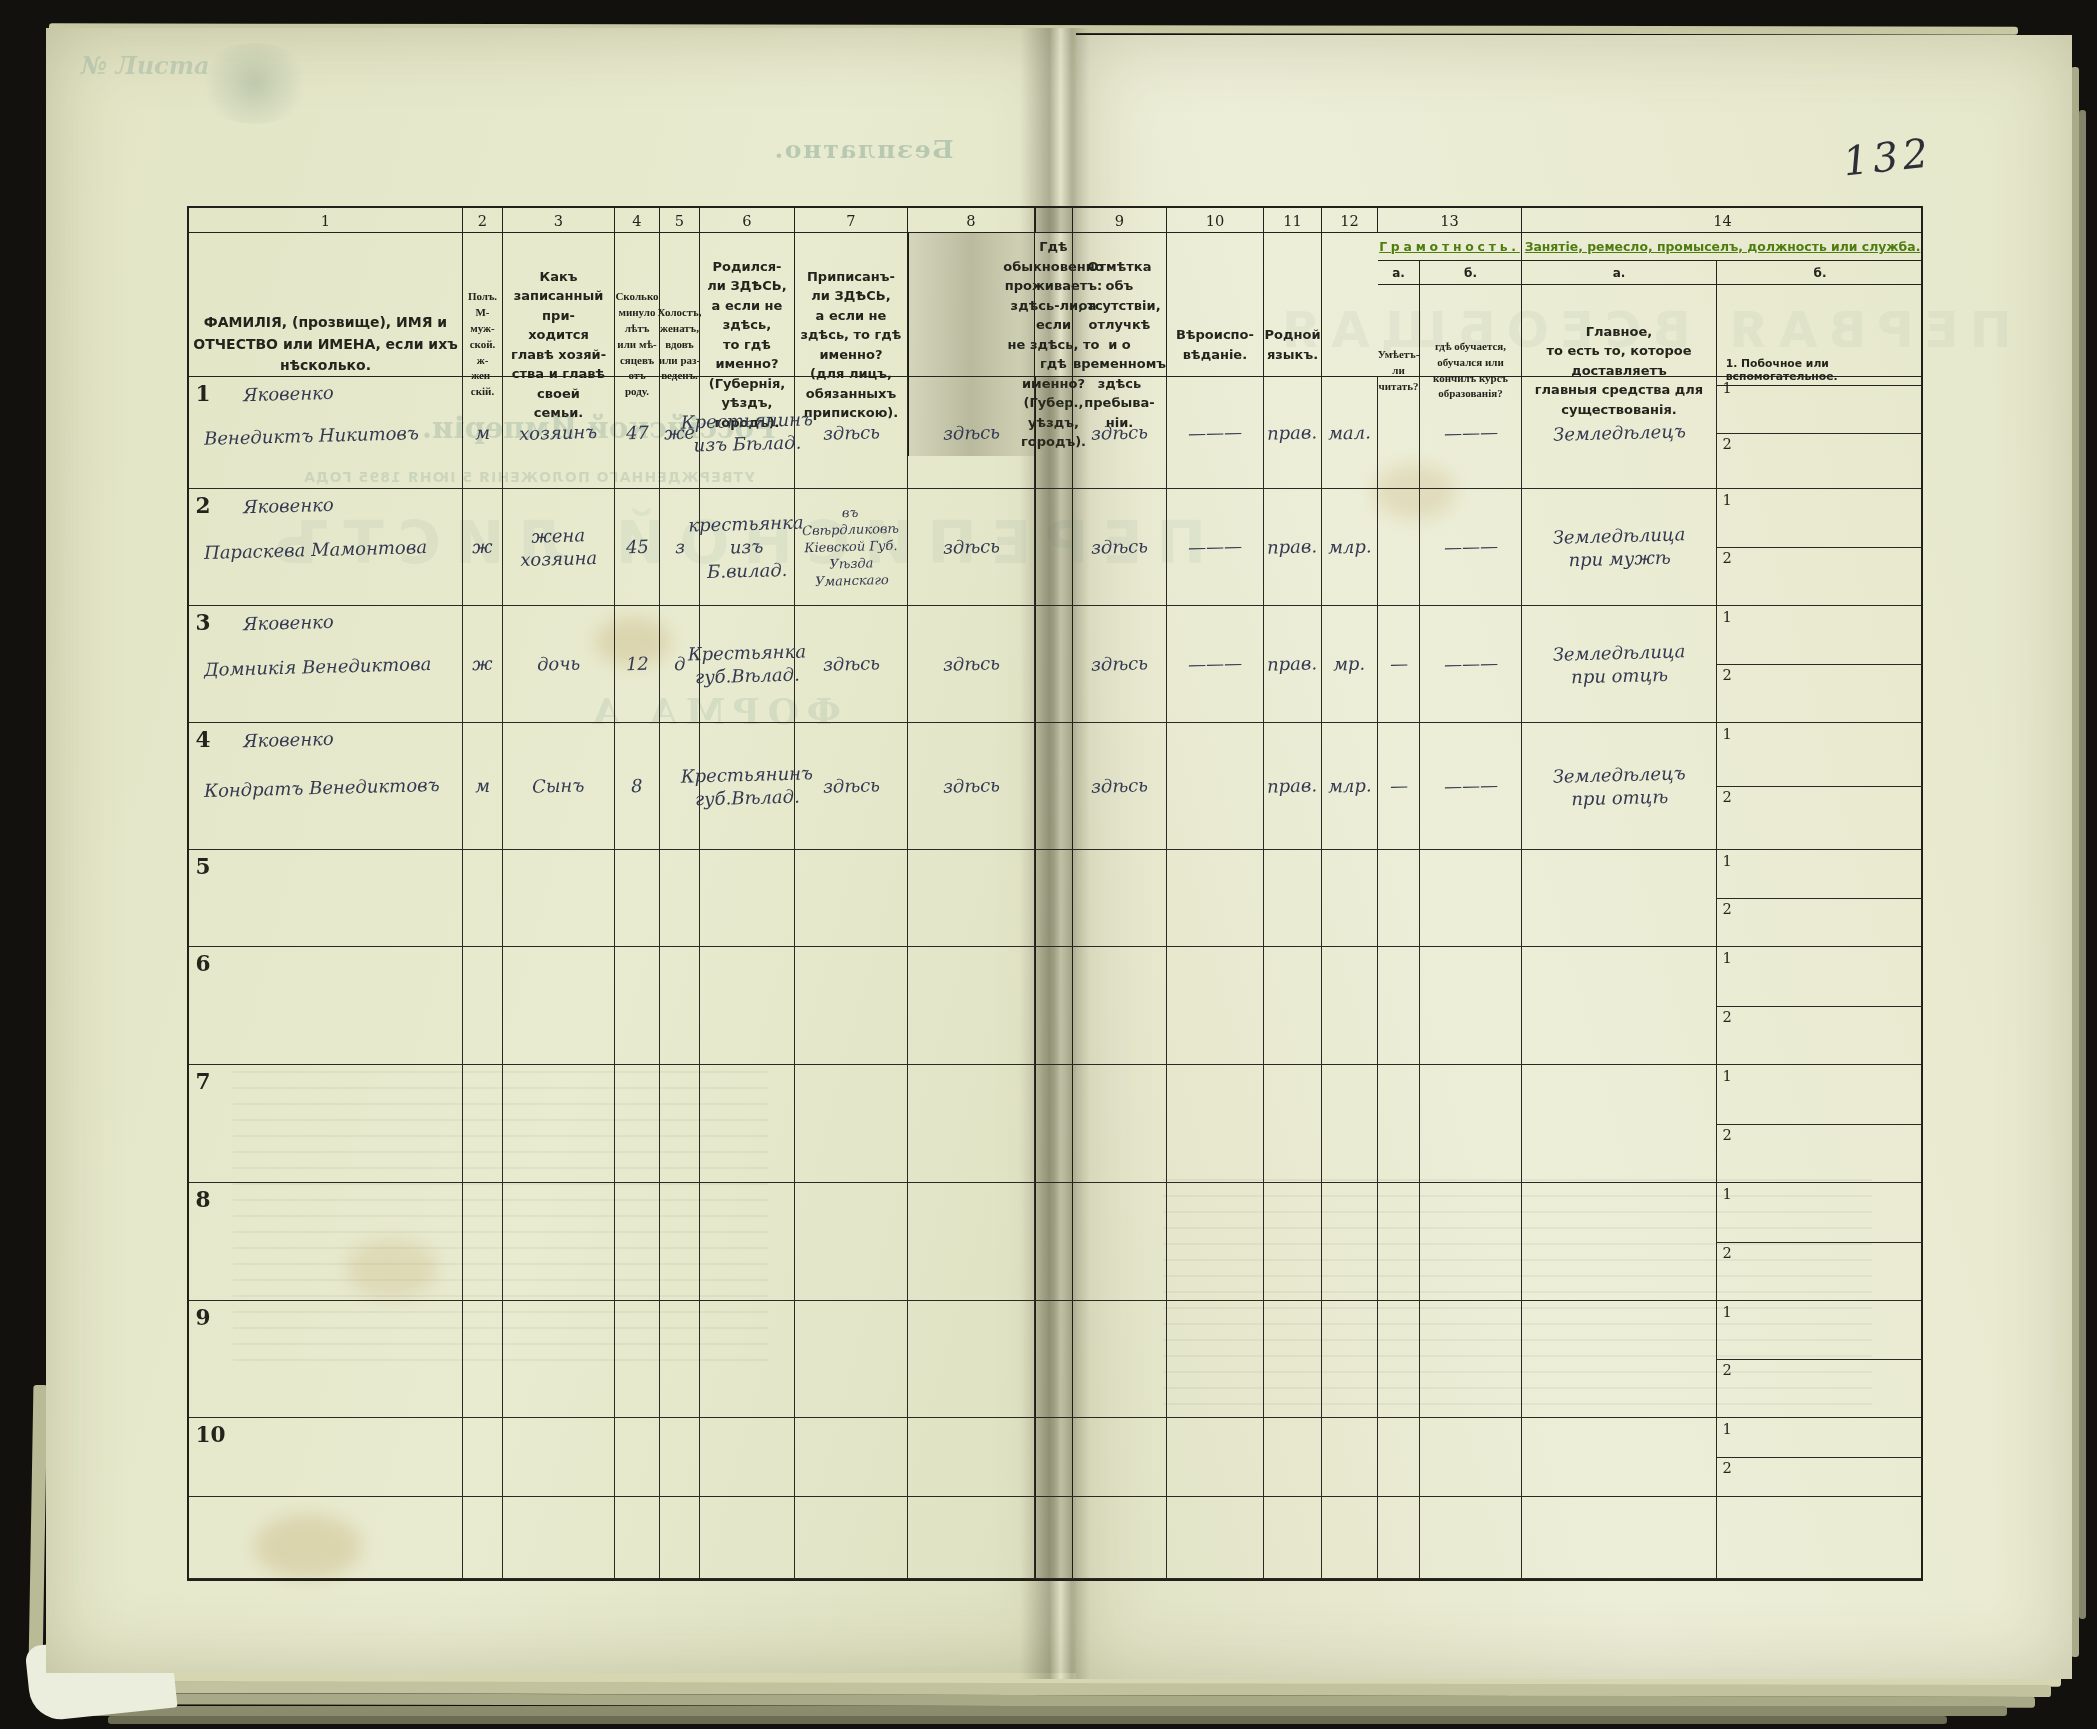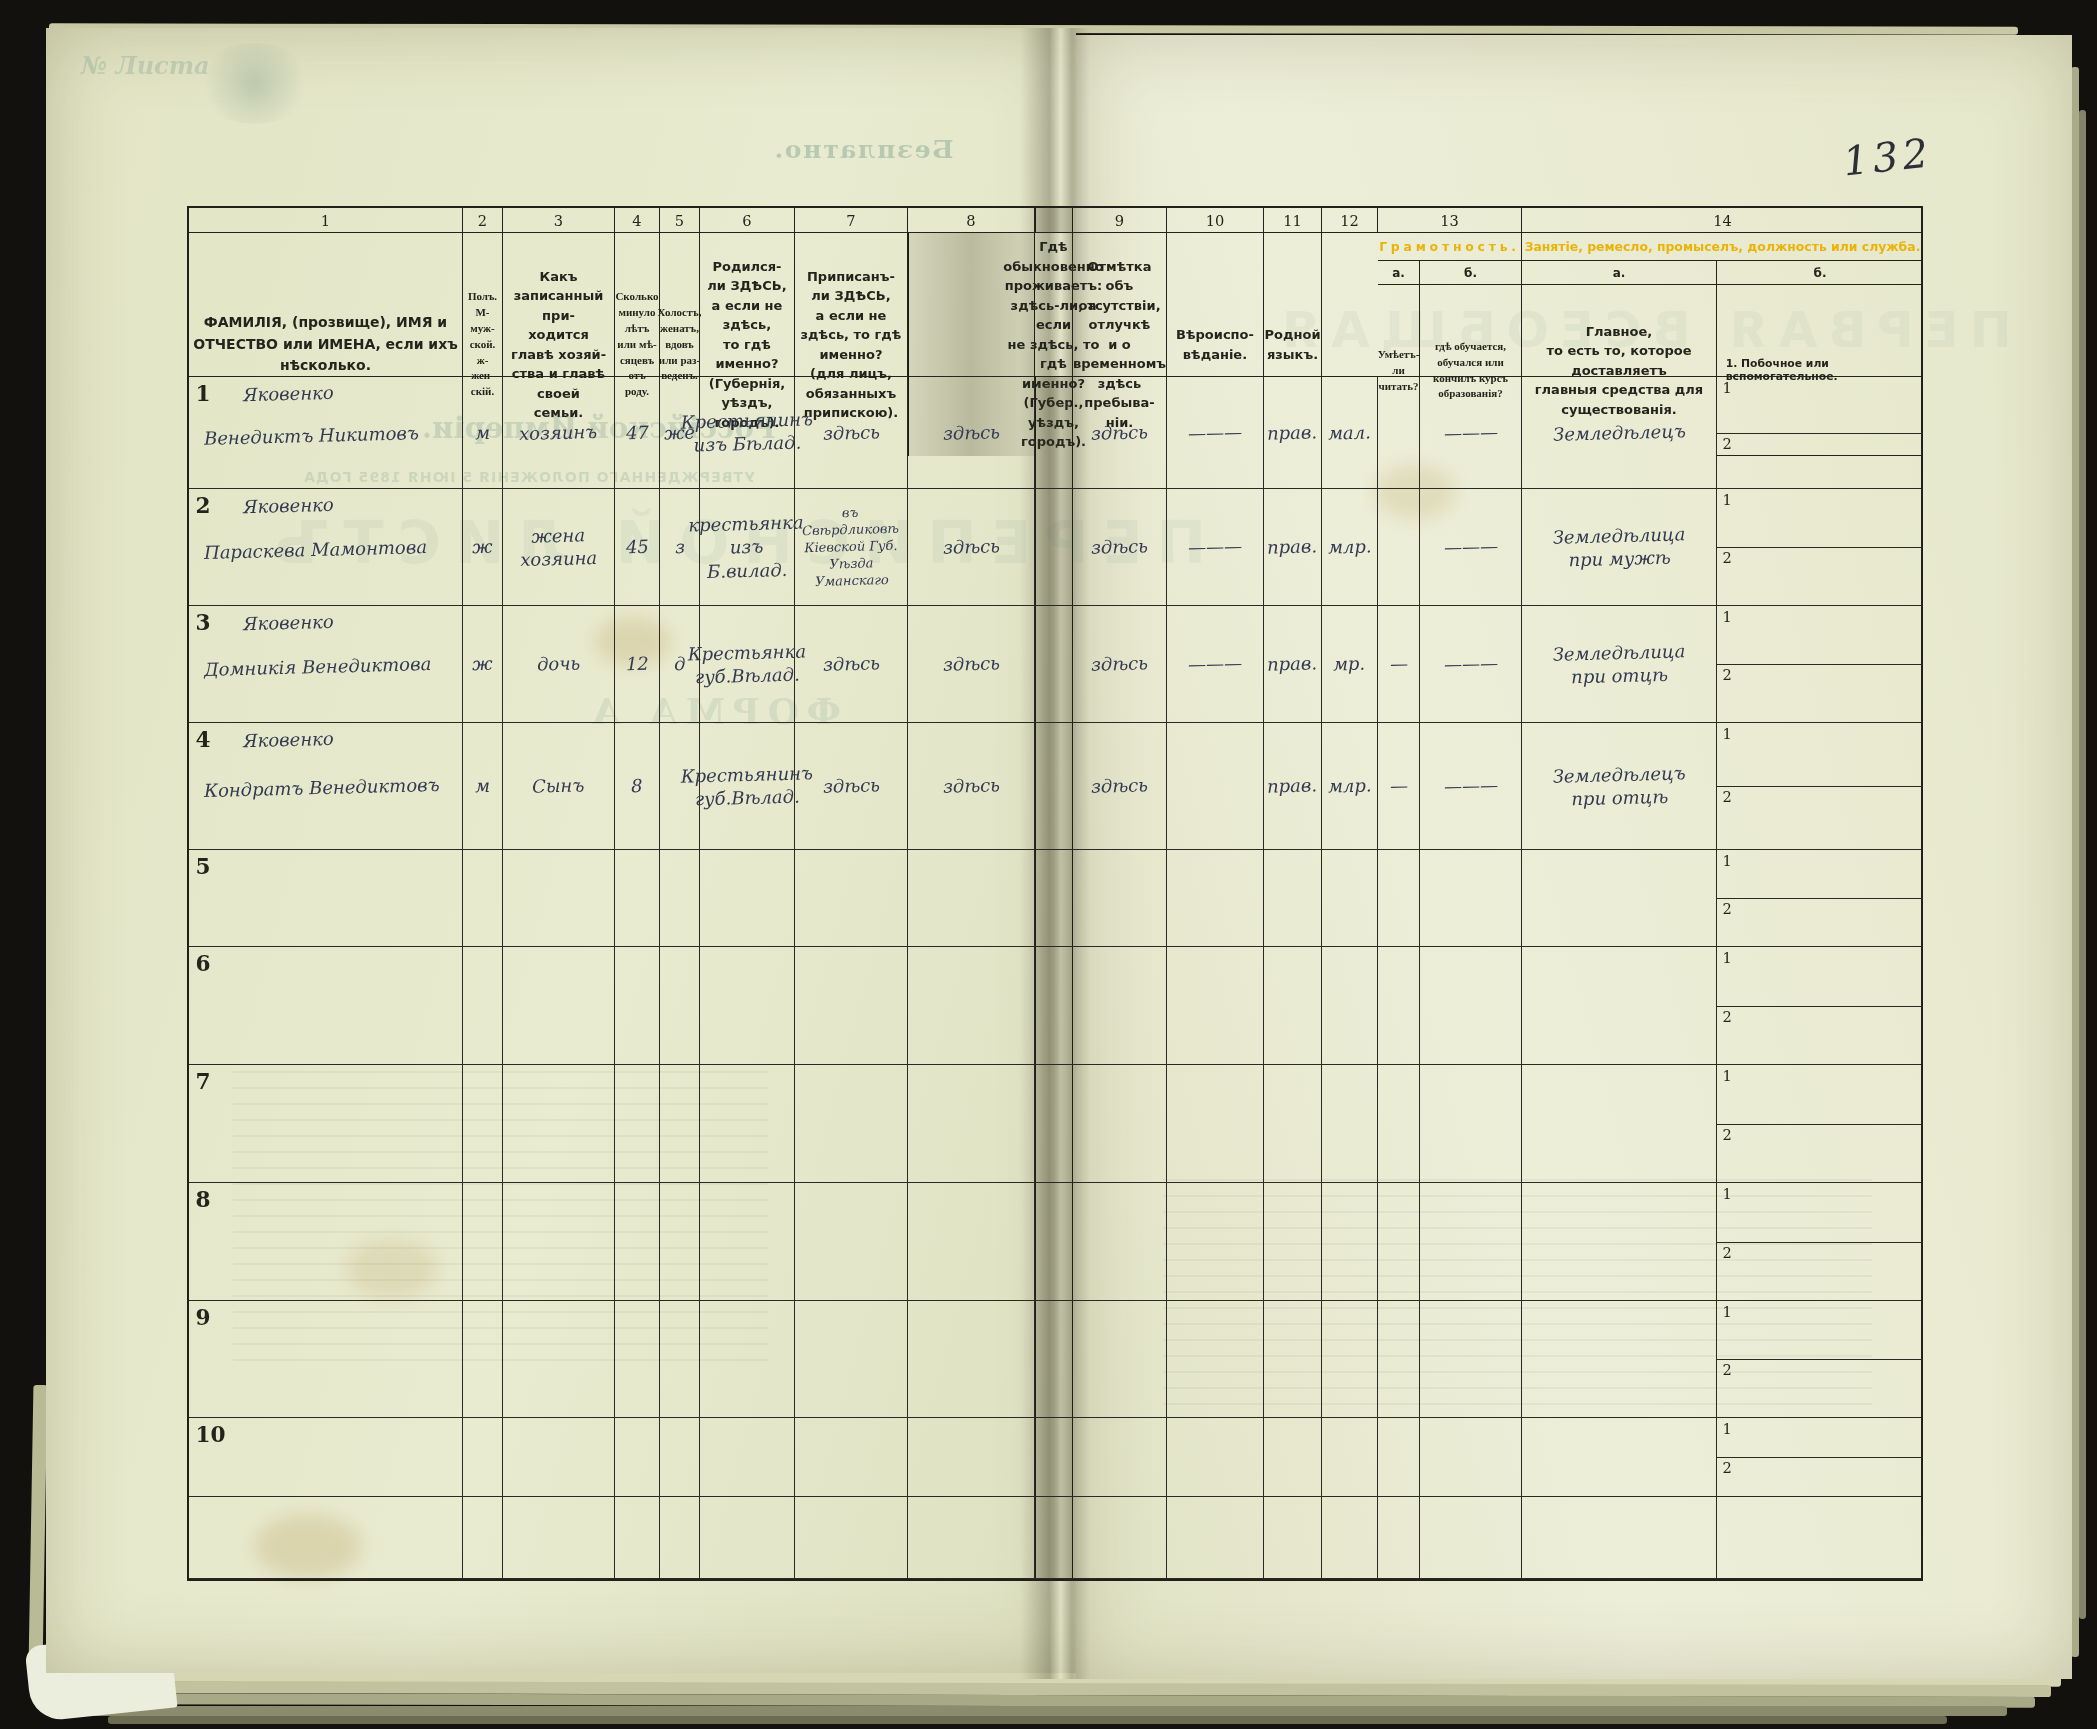--- a/index.html
+++ b/index.html
@@ -62,32 +62,32 @@
   }
   .f27{font-size:14px;line-height:1.55;}
   .f21{font-size:13px;line-height:1.5;}
   .f19{font-size:11px;line-height:1.45;font-family:Liberation Serif, serif;}
   .gap{margin-top:12px;display:block;}
   .hgroup{border-right:1.1px solid #23231c;display:flex;flex-direction:column;padding:0;box-sizing:border-box;}
   .hgroup:last-child,.hcell-last{border-right:none;}
   .htitle{
     height:27px;border-bottom:1.1px solid #23231c;flex:none;
     display:flex;align-items:center;justify-content:center;
-    font-weight:bold;color:#eab308;font-size:12.4px;
+    font-weight:bold;color:#4d7c0f;font-size:12.4px;text-decoration:underline;
   }
   .sp6{letter-spacing:3.8px;}
   .hletters{height:23px;border-bottom:1.1px solid #23231c;display:grid;flex:none;}
   .g13{grid-template-columns:42px 1fr;}
   .g14{grid-template-columns:195px 1fr;}
   .hletter{display:flex;align-items:center;justify-content:center;font-size:12px;font-weight:bold;color:#23251d;}
   .bR{border-right:1.1px solid #23231c;}
   .hdesc{flex:1;display:grid;}
   .hdesc>div{padding:3.2px 4.3px;box-sizing:border-box;font-weight:bold;color:#23251d;
     display:flex;align-items:center;justify-content:center;text-align:center;white-space:pre-line;}
-  .stack{display:flex;flex-direction:column;padding:0 !important;}
+  .stack{display:flex;padding:0 !important;}
   .stack>div{flex:1;display:flex;align-items:center;padding:2.2px 8.7px;box-sizing:border-box;
     font-size:10.8px;font-weight:bold;color:#23251d;text-align:left;}
   .stack>div:first-child{border-bottom:1.1px solid #23231c;}
   
   .brow{border-bottom:1.1px solid #2a2a22;position:relative;}
   .bcell{
     border-right:1.1px solid #2a2a22;position:relative;box-sizing:border-box;
     display:flex;align-items:center;justify-content:center;text-align:center;
   }
   .bcell:last-child{border-right:none;}

